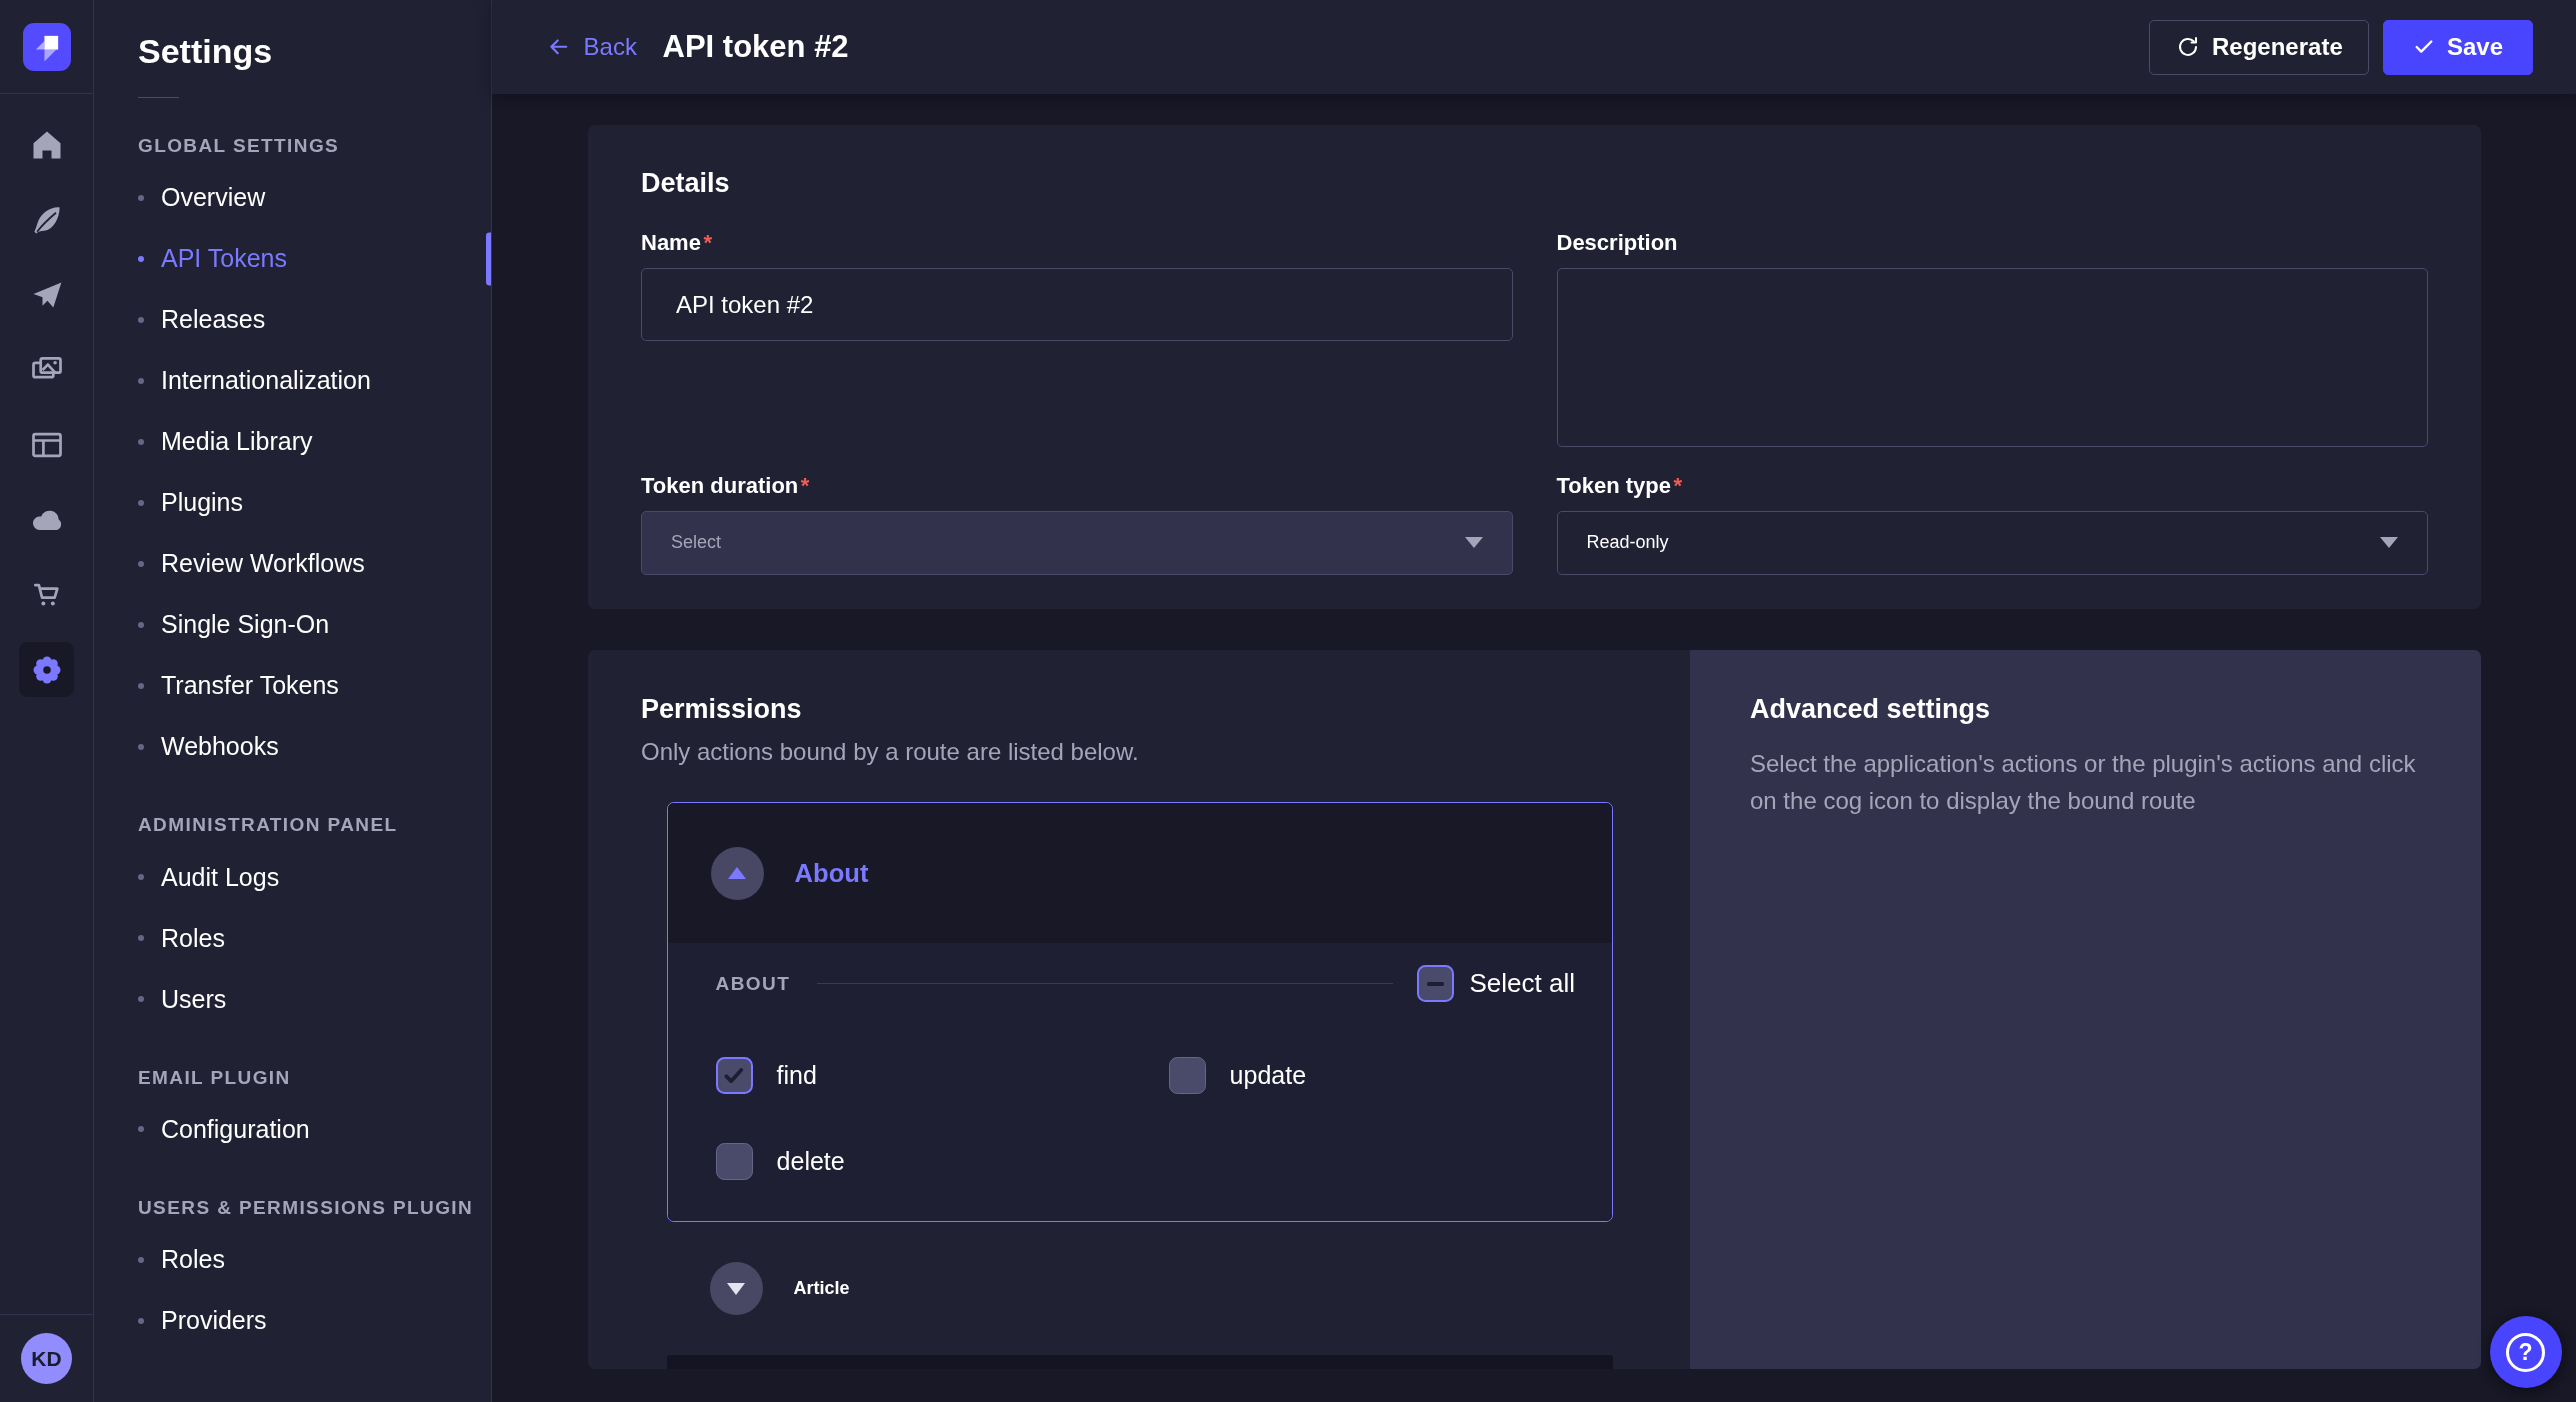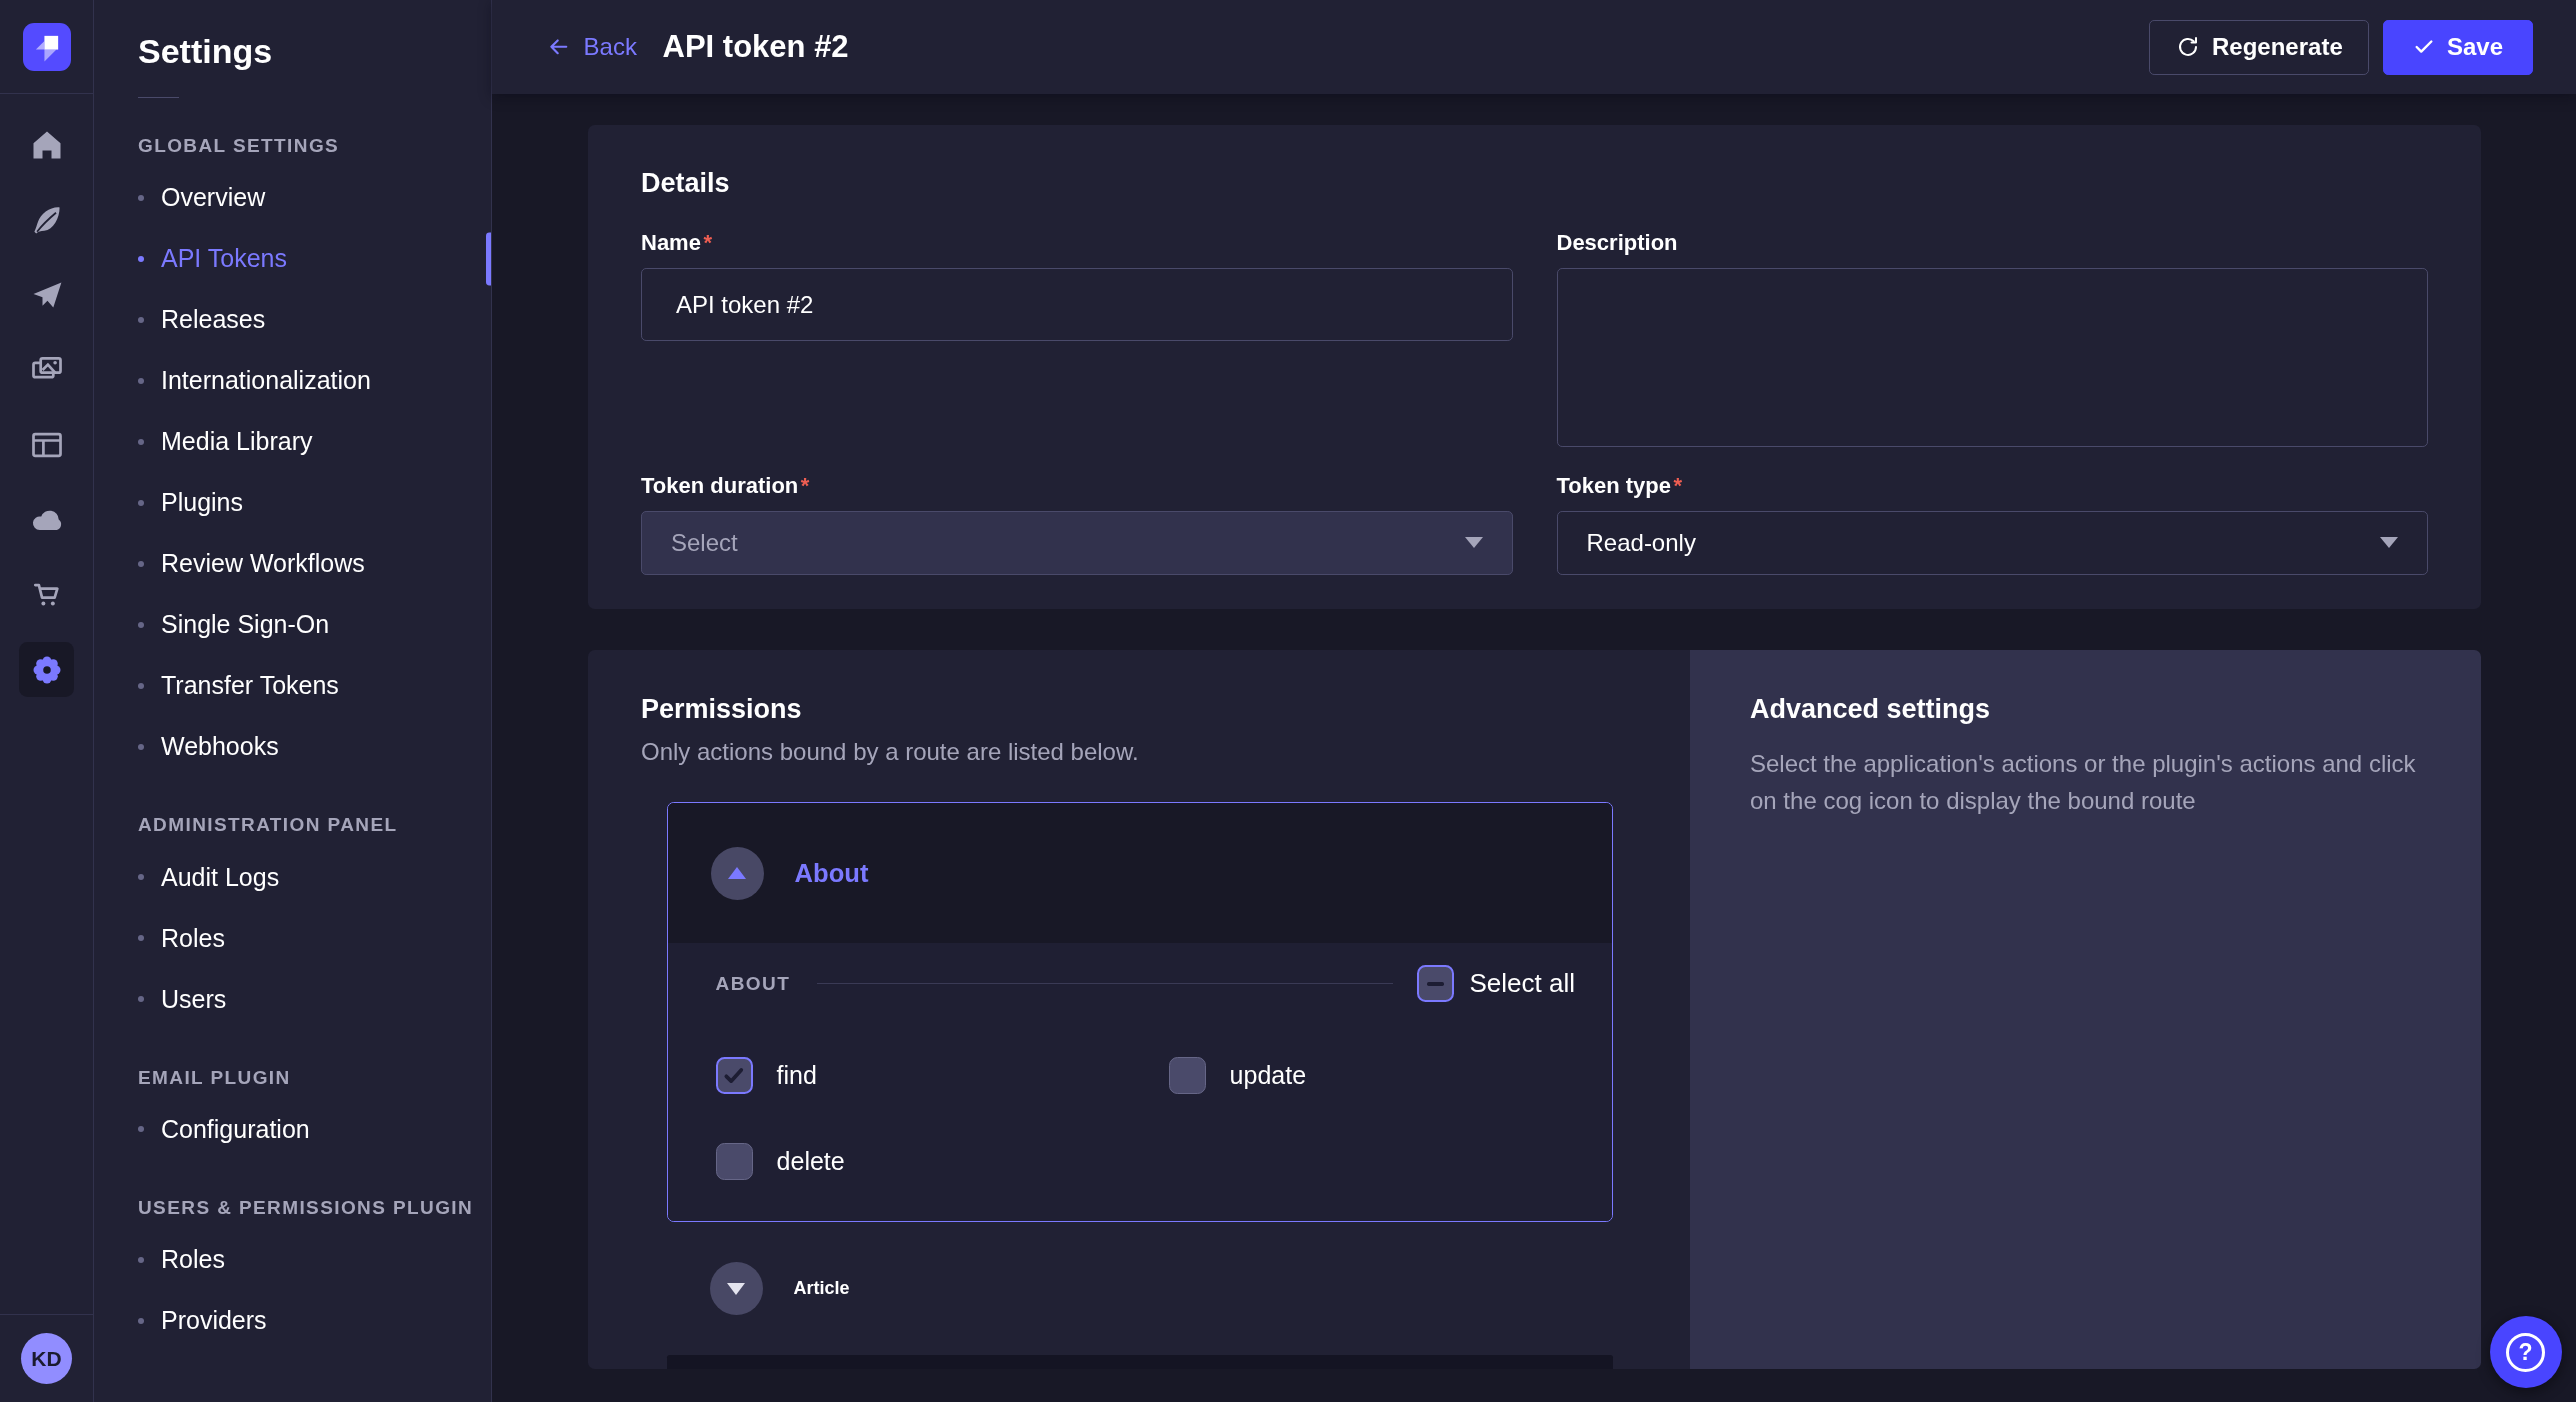--- a/index.html
+++ b/index.html
@@ -54,21 +54,21 @@
   .details-card { padding: 43px 53px 34px; }
   .card-heading { font-size: 27px; font-weight: 600; color: #ffffff; }
   .form-grid { display: grid; grid-template-columns: 1fr 1fr; column-gap: 44px; margin-top: 31px; }
   .field-label { font-size: 22px; font-weight: 600; color: #ffffff; margin-bottom: 12px; }
   .req { color: #ee5e52; margin-left: 2.6px; }
   .text-input { display: block; width: 100%; height: 73px; border: 0.9px solid #4a4a6a; border-radius: 5.1px; background: #212134; color: #ffffff; font-size: 24px; padding: 0 34px; font-family: "Liberation Sans", sans-serif; outline: none; }
   .textarea { display: block; width: 100%; height: 179px; border: 0.9px solid #4a4a6a; border-radius: 5.1px; background: #212134; color: #ffffff; font-size: 24px; padding: 19px 34px; resize: none; font-family: "Liberation Sans", sans-serif; outline: none; }
   .row2 { margin-top: 25.6px; }
   .select { height: 64px; border: 0.9px solid #4a4a6a; border-radius: 5.1px; background: #212134; display: flex; align-items: center; justify-content: space-between; padding: 0 29px; cursor: pointer; }
   .select.filled { background: #32324d; }
-  .select-value { font-size: 24px; color: #ffffff; }
+  .select-value { font-size: 18px; color: #ffffff; }
   .select-value.placeholder { color: #a5a5ba; }
   .chevron { width: 0; height: 0; border-left: 9.4px solid transparent; border-right: 9.4px solid transparent; border-top: 11px solid #a5a5ba; }
   .hint { margin-top: 8.5px; font-size: 22px; color: #a5a5ba; }
 
   
   .perm-wrap { display: flex; margin-top: 41px; border-radius: 6.8px; overflow: hidden; height: 719px; }
   .perm-left { width: 1102px; flex: none; background: #212134; padding: 44px 77px 0 53px; overflow: hidden; }
   .perm-sub { margin-top: 13.6px; font-size: 24px; color: #a5a5ba; }
   .accordion { margin: 36px 0 0 25.6px; border: 0.9px solid #7b79ff; border-radius: 6.8px; overflow: hidden; }
   .acc-header { height: 140px; background: #181826; display: flex; align-items: center; gap: 31px; padding: 0 43px; cursor: pointer; }

